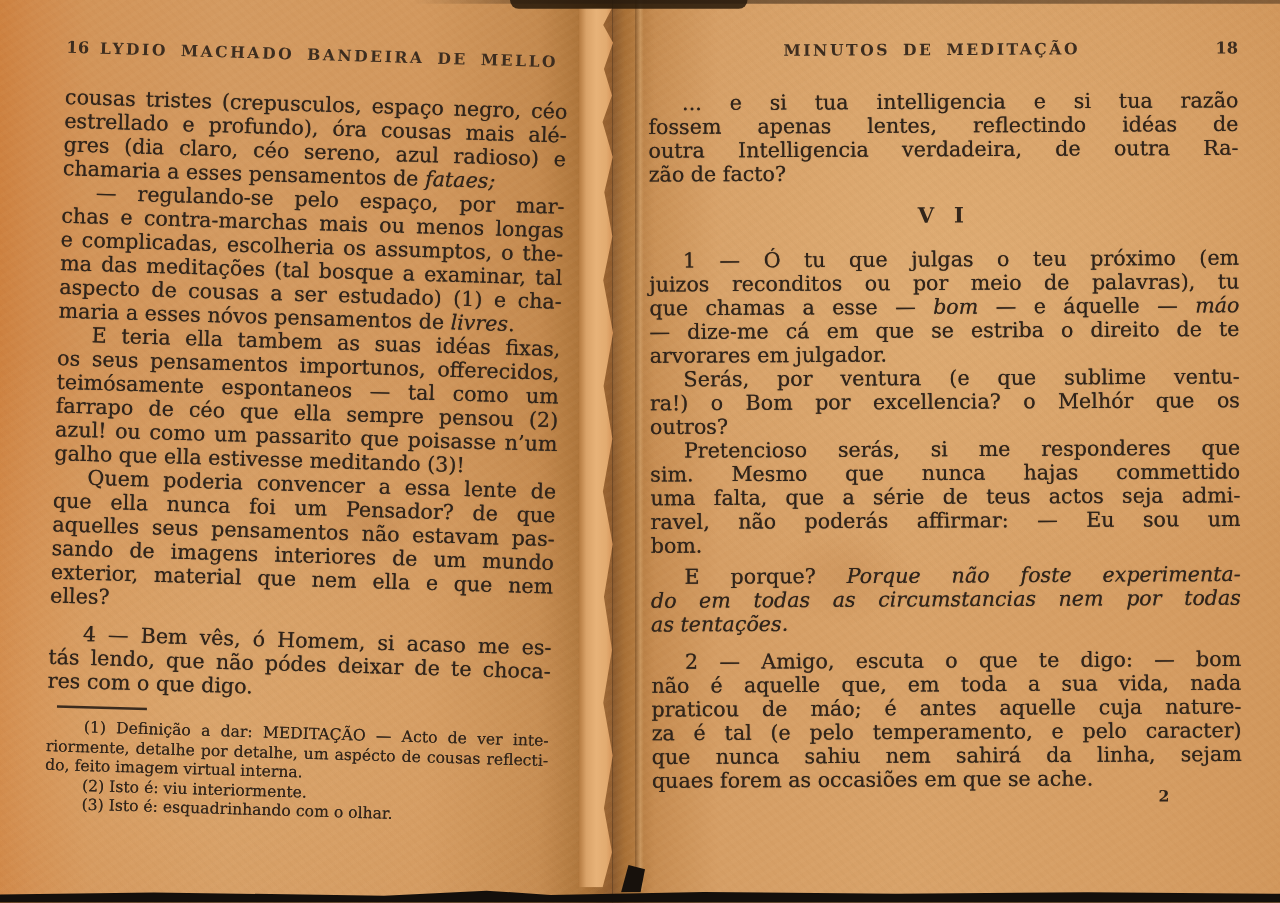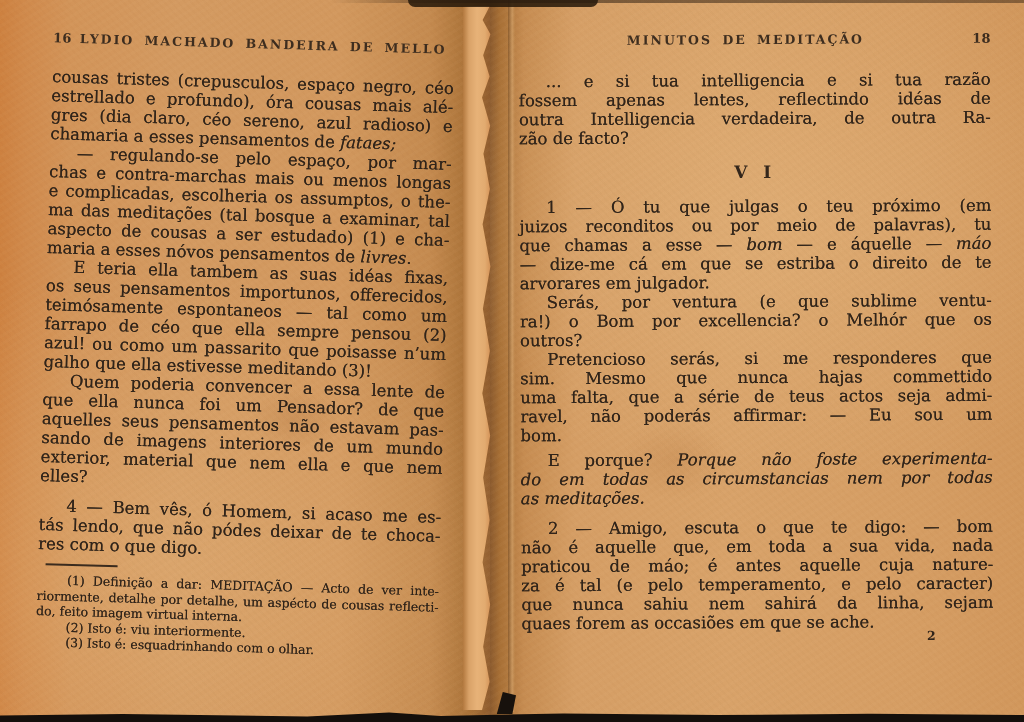--- a/index.html
+++ b/index.html
@@ -176,21 +176,21 @@
         <div class="para indent">
           <div class="line">Pretencioso serás, si me responderes que</div>
           <div class="line">sim. Mesmo que nunca hajas commettido</div>
           <div class="line">uma falta, que a série de teus actos seja admi-</div>
           <div class="line">ravel, não poderás affirmar: — Eu sou um</div>
           <div class="line last">bom.</div>
         </div>
         <div class="para indent spaced-sm">
           <div class="line">E porque? <em>Porque não foste experimenta-</em></div>
           <div class="line"><em>do em todas as circumstancias nem por todas</em></div>
-          <div class="line last"><em>as meditações.</em></div>
+          <div class="line last"><em>as tentações.</em></div>
         </div>
         <div class="para indent spaced">
           <div class="line">2 — Amigo, escuta o que te digo: — bom</div>
           <div class="line">não é aquelle que, em toda a sua vida, nada</div>
           <div class="line">praticou de máo; é antes aquelle cuja nature-</div>
           <div class="line">za é tal (e pelo temperamento, e pelo caracter)</div>
           <div class="line">que nunca sahiu nem sahirá da linha, sejam</div>
           <div class="line last">quaes forem as occasiões em que se ache.</div>
         </div>
       </div>

